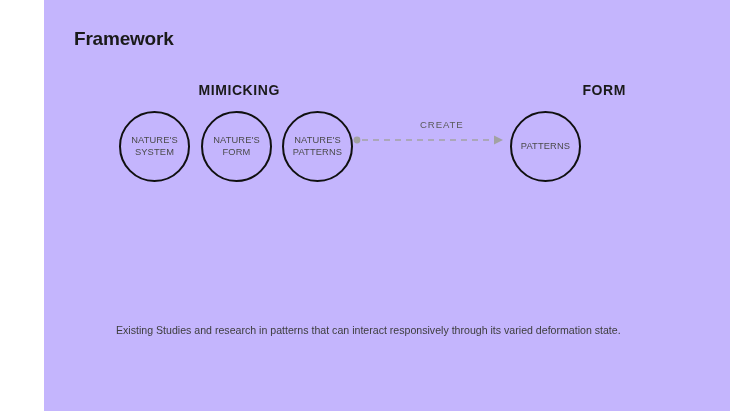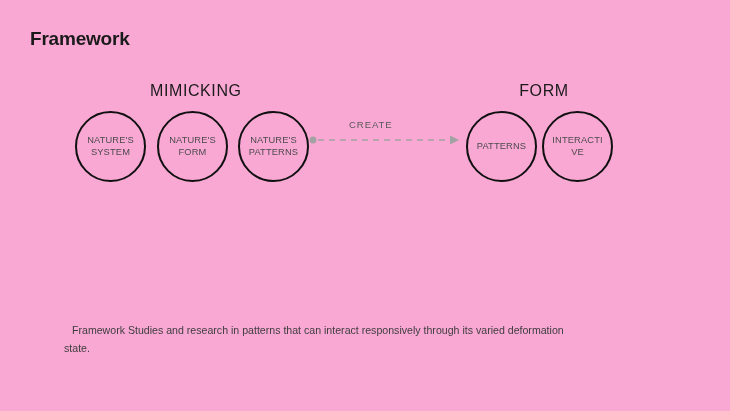--- a/index.html
+++ b/index.html
@@ -12,46 +12,47 @@
     height: 411px;
     position: relative;
     overflow: hidden;
     font-family: "Liberation Sans", sans-serif;
     -webkit-font-smoothing: antialiased;
   }
 
   .slide {
     position: absolute;
     inset: 0;
-    background: #f9a8d4;
+    background: #c4b5fd;
+    margin-left: 44px;
   }
 
   
   .section-heading {
     position: absolute;
     font-family: "Liberation Sans", sans-serif;
     font-weight: bold;
     font-size: 19px;
     letter-spacing: -0.2px;
     color: #1a1a1a;
     white-space: nowrap;
   }
   #framework-heading { left: 30px; top: 28px; }
   #stateofart-heading { left: 30px; top: 268px; }
 
   
   .group-label {
     position: absolute;
     font-family: "Liberation Sans", sans-serif;
-    font-weight: normal;
-    font-size: 16px;
+    font-weight: bold;
+    font-size: 14px;
     letter-spacing: 0.6px;
     color: #1a1a1a;
     white-space: nowrap;
-    text-align: center;
+    text-align: right;
   }
   #group-label-mimicking {
     left: 150px; top: 82px; width: 86px;
   }
   #group-label-space {
     left: 506px; top: 82px; width: 76px;
   }
 
   
   .diagram {
@@ -94,21 +95,21 @@
   
   .connector {
     position: absolute;
     left: 305px;
     top: 126px;
     width: 160px;
     height: 30px;
   }
   .connector-label {
     position: absolute;
-    left: 349px;
+    left: 376px;
     top: 119px;
     font-family: "Liberation Sans", sans-serif;
     font-size: 9.6px;
     letter-spacing: 0.9px;
     color: #5a5a5a;
     white-space: nowrap;
   }
 
   
   .body-text {
@@ -156,23 +157,19 @@
       <line x1="13" y1="14" x2="145" y2="14" stroke="#a2a2a2" stroke-width="1.5" stroke-dasharray="6 5"></line>
       <polygon points="145,9.5 154,14 145,18.5" fill="#a2a2a2"></polygon>
     </svg>
 
     <div class="connector-label">CREATE</div>
 
     <div class="node" id="node-dynamic">
       <span class="node-label">PATTERNS</span>
     </div>
 
-    <div class="node" id="node-interactive">
-      <span class="node-label">INTERACTI
-VE</span>
-    </div>
 
   </div>
 
 
-  <p class="body-text">Framework Studies and research in patterns that can interact responsively through its varied deformation state.</p>
+  <p class="body-text">Existing Studies and research in patterns that can interact responsively through its varied deformation state.</p>
 
 </div>
 
 </body></html>

